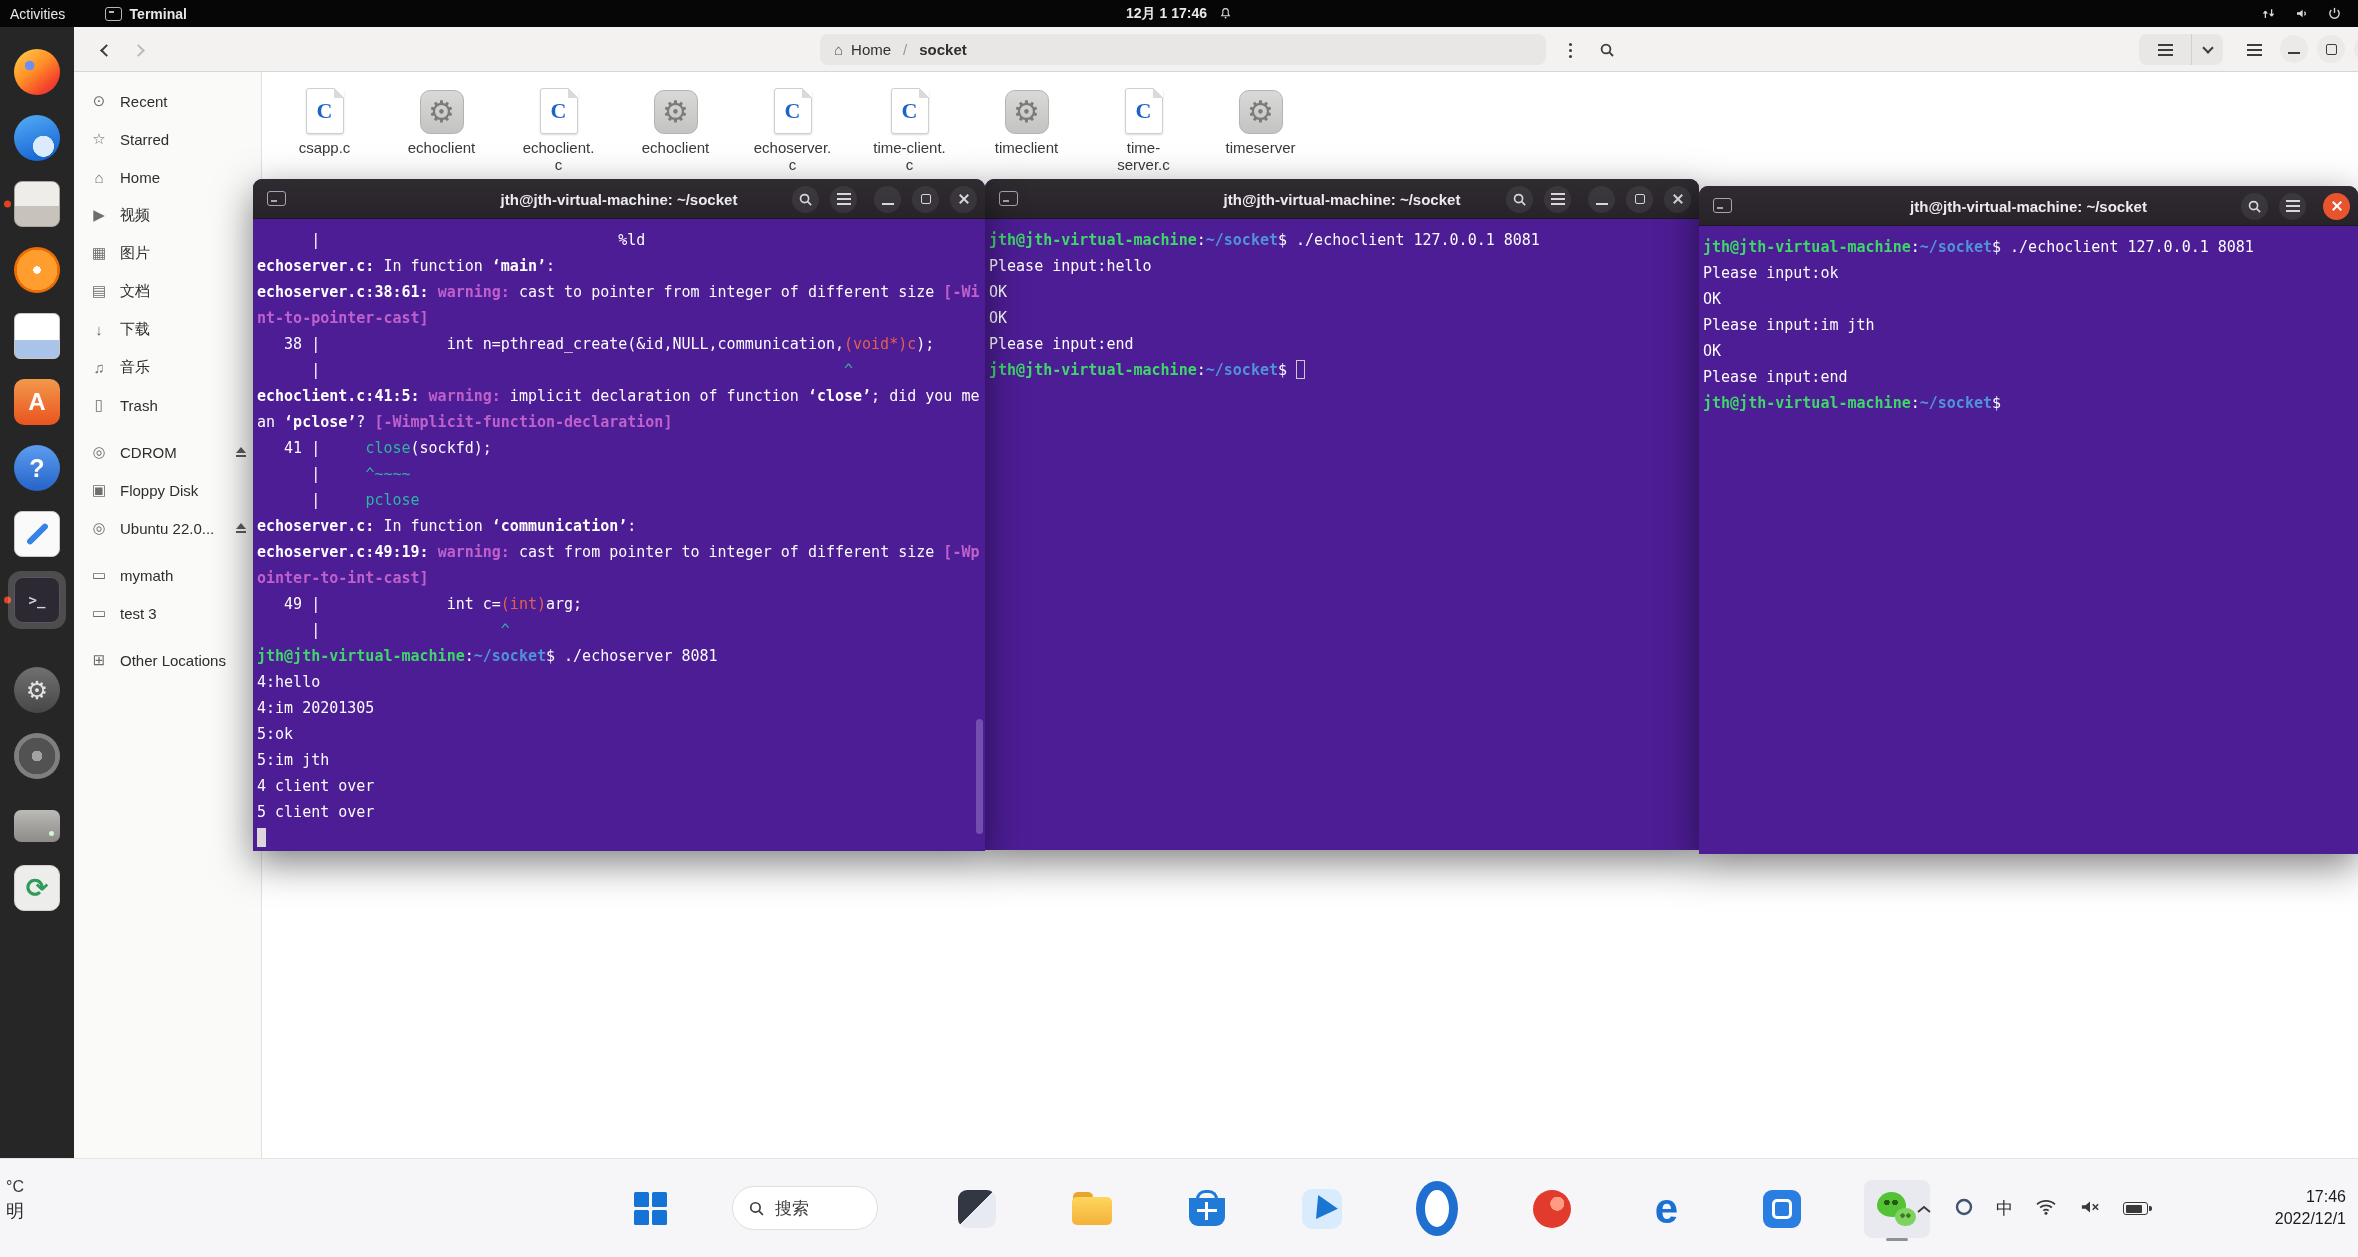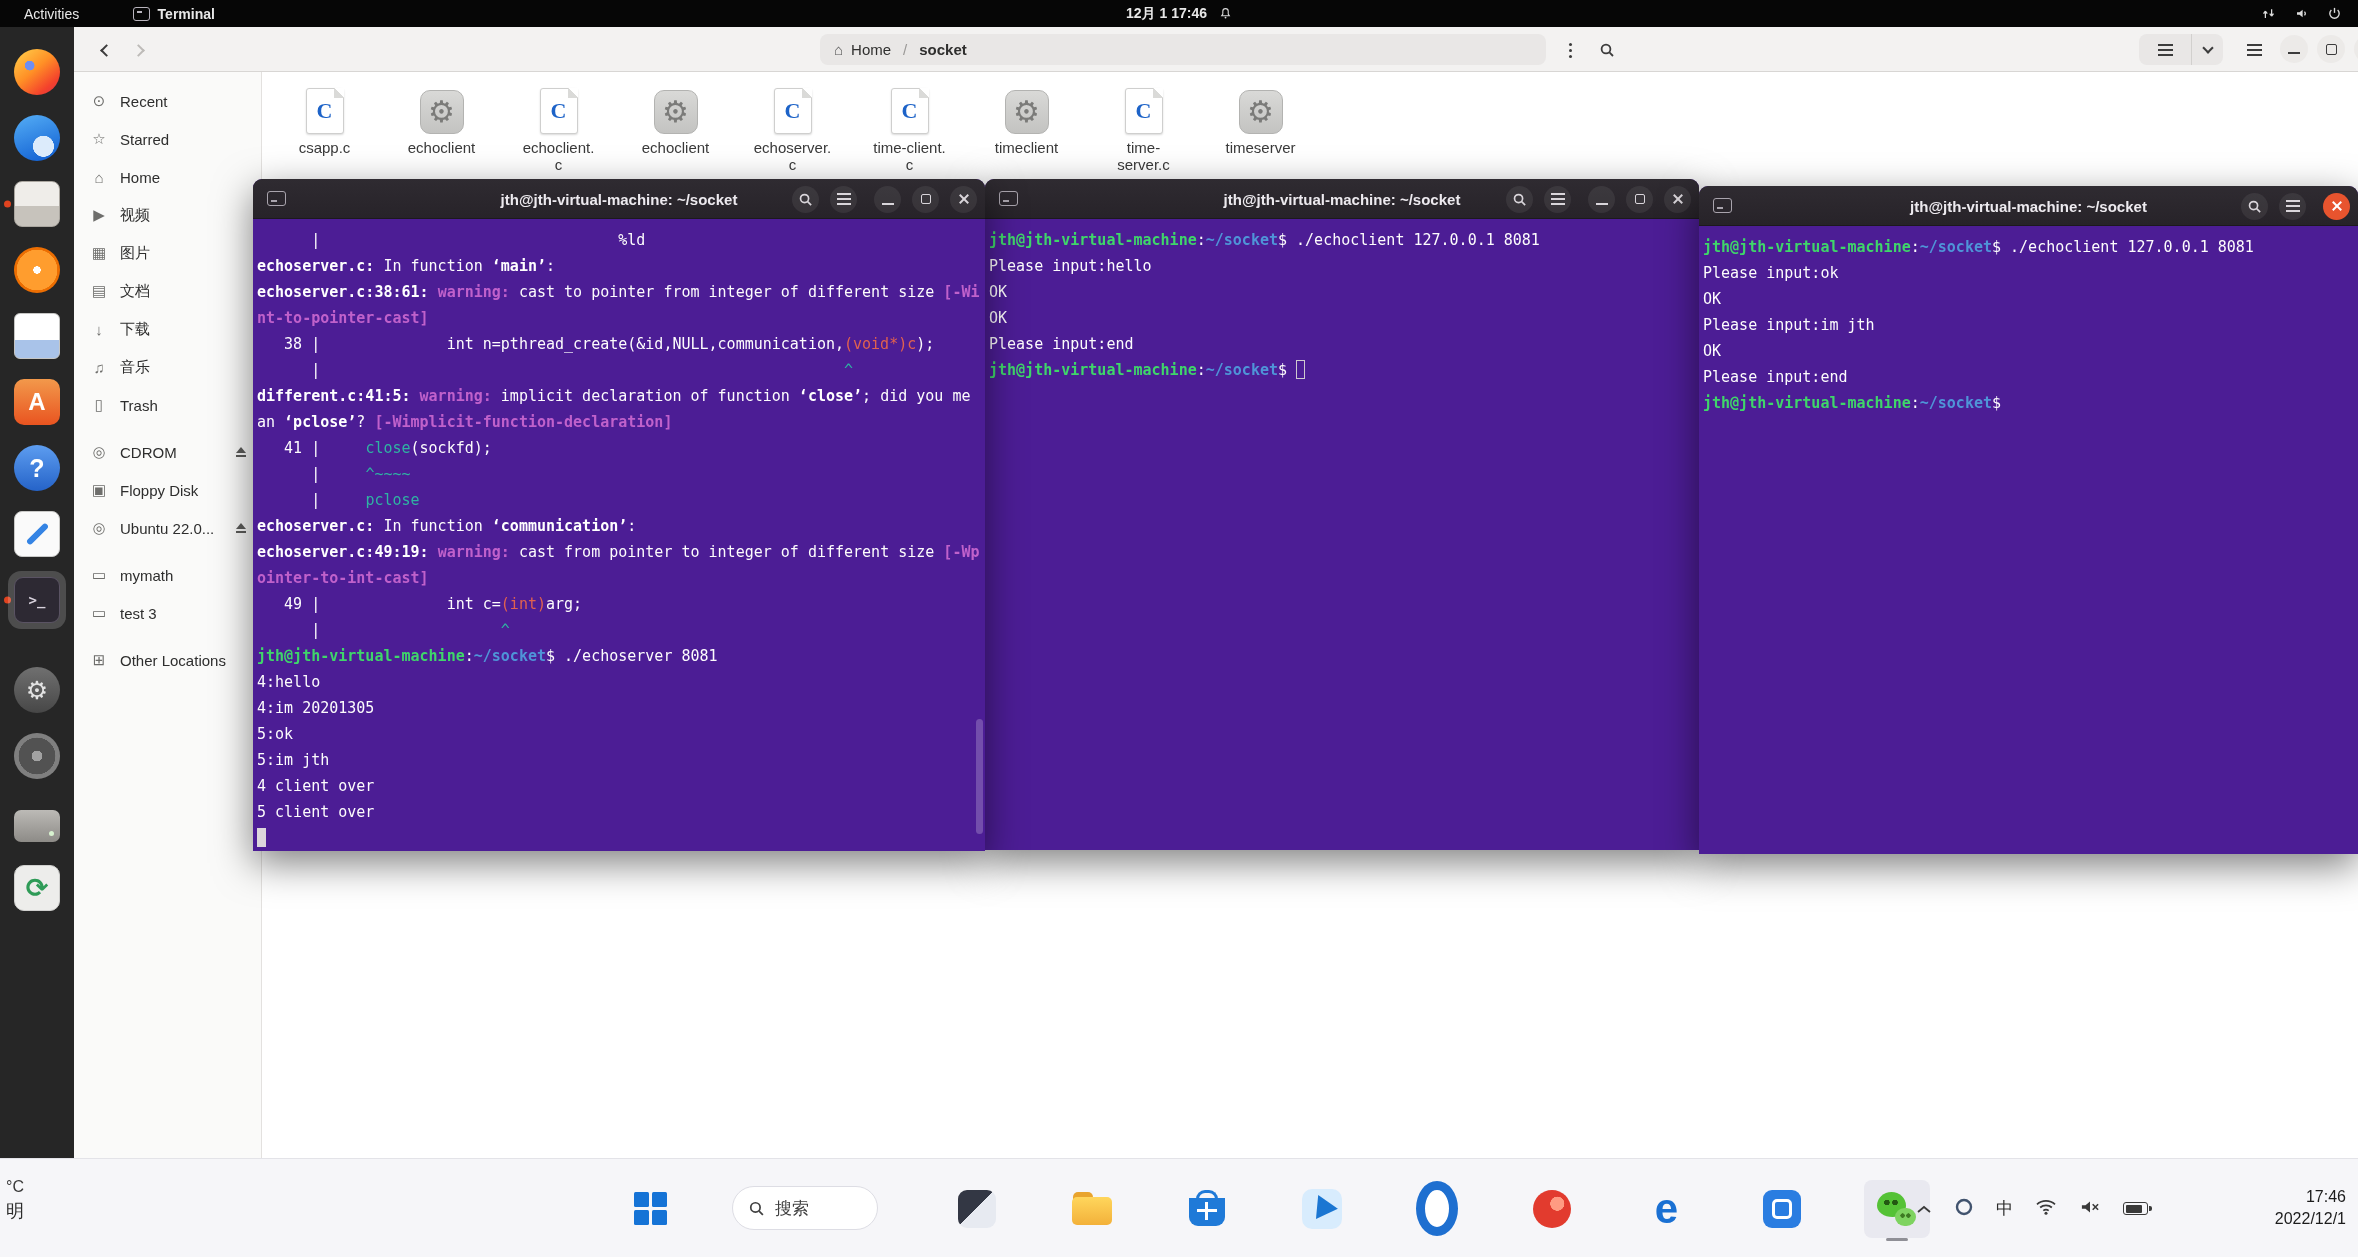--- a/index.html
+++ b/index.html
@@ -2,21 +2,21 @@
 <html><head>
 <meta charset="utf-8">
 <style>
   *{box-sizing:border-box;margin:0;padding:0}
   body{margin:0;background:#000;font-family:"Liberation Sans","DejaVu Sans",sans-serif}
   .screen{position:relative;width:2358px;height:1257px;background:#fff;overflow:hidden}
 
   
   .topbar{position:absolute;left:0;top:0;width:2358px;height:27px;background:#060606;color:#e8e8e8;
     display:flex;align-items:center;z-index:50;font-size:14px}
-  .tb-activities{padding:0 24px;height:100%;display:flex;align-items:center;cursor:default}
+  .tb-activities{padding:0 10px;height:100%;display:flex;align-items:center;cursor:default}
   .tb-app{display:flex;align-items:center;gap:8px;margin-left:26px;font-weight:bold}
   .tb-appico{width:17px;height:14px;border:1.5px solid #b9b4bd;border-radius:3px;position:relative}
   .tb-appico::after{content:"";position:absolute;left:3px;top:3px;width:5px;height:2px;background:#b9b4bd}
   .tb-clockwrap{position:absolute;left:50%;top:0;height:27px;transform:translateX(-50%);
     display:flex;align-items:center;gap:12px;font-weight:bold}
   .tb-right{position:absolute;right:0;top:0;height:27px;display:flex;align-items:center;gap:17px;padding-right:16px}
   .tb-right svg,.tb-clockwrap svg{display:block}
 
   
   .dock{position:absolute;left:0;top:27px;width:74px;height:1131px;background:rgba(22,22,22,.93);
@@ -584,21 +584,21 @@
           </span>
       </span>
     </div>
     <div class="tbody">
         <div class="tline"><span>      |                                 %ld</span></div>
         <div class="tline"><span class="w">echoserver.c:</span><span> In function </span><span class="w">‘main’</span><span>:</span></div>
         <div class="tline"><span class="w">echoserver.c:38:61:</span><span> </span><span class="m">warning:</span><span> cast to pointer from integer of different size </span><span class="m">[-Wi</span></div>
         <div class="tline"><span class="m">nt-to-pointer-cast]</span></div>
         <div class="tline"><span>   38 |              int n=pthread_create(&amp;id,NULL,communication,</span><span class="r">(void*)c</span><span>);</span></div>
         <div class="tline"><span>      |</span><span>                                                          </span><span class="t">^</span></div>
-        <div class="tline"><span class="w">different.c:41:5:</span><span> </span><span class="m">warning:</span><span> implicit declaration of function </span><span class="w">‘close’</span><span>; did you me</span></div>
+        <div class="tline"><span class="w">echoclient.c:41:5:</span><span> </span><span class="m">warning:</span><span> implicit declaration of function </span><span class="w">‘close’</span><span>; did you me</span></div>
         <div class="tline"><span>an </span><span class="w">‘pclose’</span><span>? </span><span class="m">[-Wimplicit-function-declaration]</span></div>
         <div class="tline"><span>   41 |     </span><span class="t">close</span><span>(sockfd);</span></div>
         <div class="tline"><span>      |     </span><span class="t">^~~~~</span></div>
         <div class="tline"><span>      |     </span><span class="t">pclose</span></div>
         <div class="tline"><span class="w">echoserver.c:</span><span> In function </span><span class="w">‘communication’</span><span>:</span></div>
         <div class="tline"><span class="w">echoserver.c:49:19:</span><span> </span><span class="m">warning:</span><span> cast from pointer to integer of different size </span><span class="m">[-Wp</span></div>
         <div class="tline"><span class="m">ointer-to-int-cast]</span></div>
         <div class="tline"><span>   49 |              int c=</span><span class="r">(int)</span><span>arg;</span></div>
         <div class="tline"><span>      |</span><span>                    </span><span class="t">^</span></div>
         <div class="tline"><span class="g">jth@jth-virtual-machine</span><span>:</span><span class="b">~/socket</span><span>$ ./echoserver 8081</span></div>

